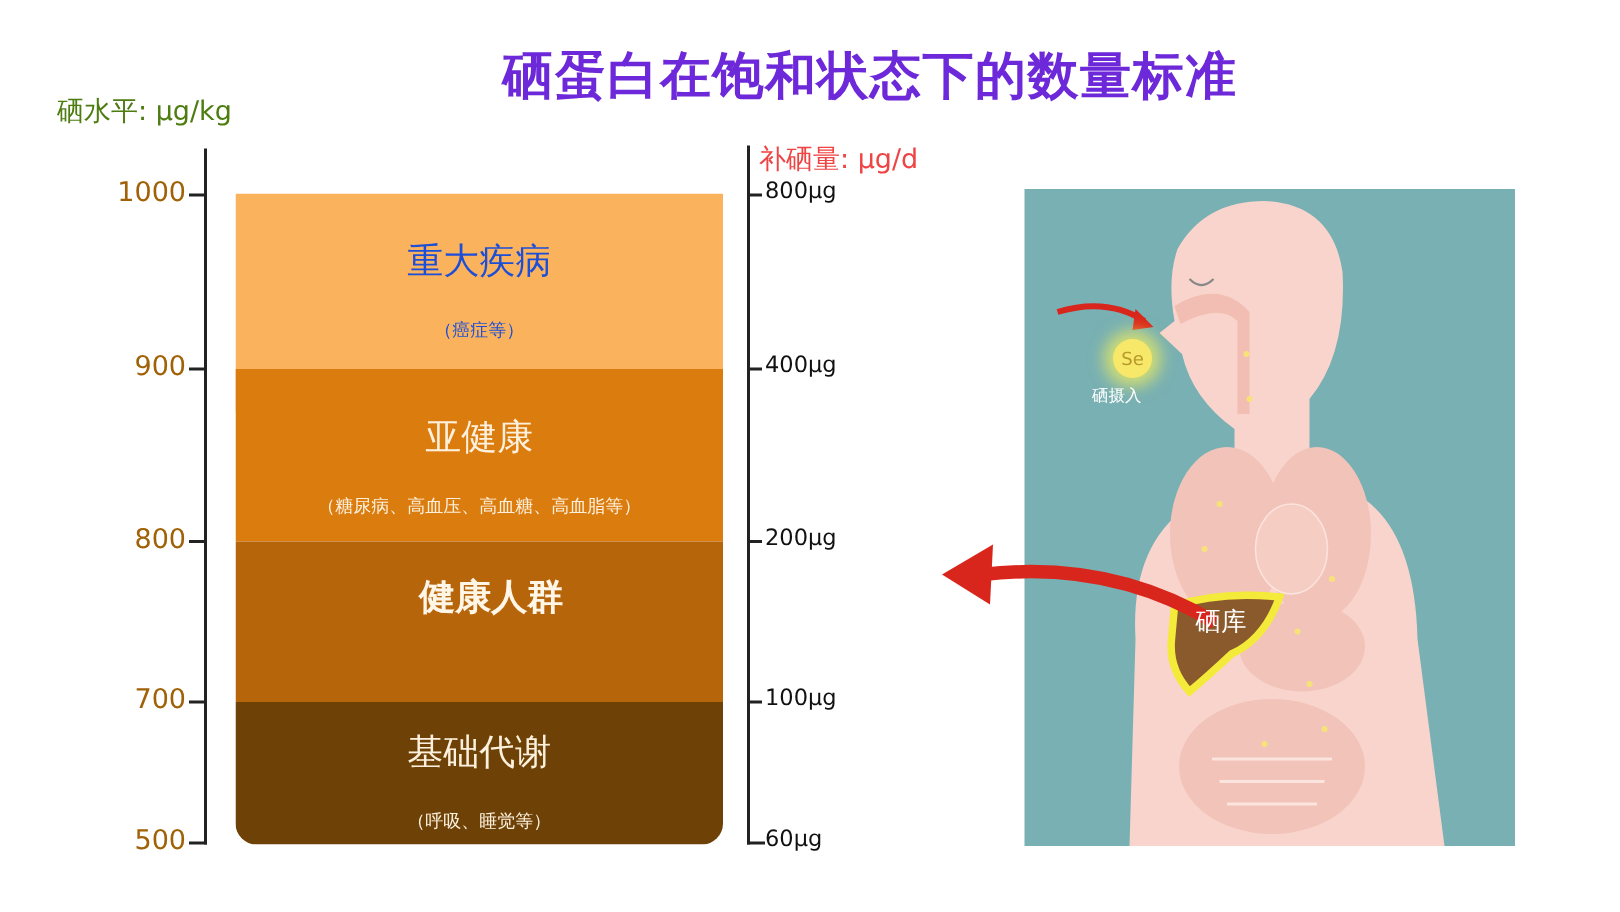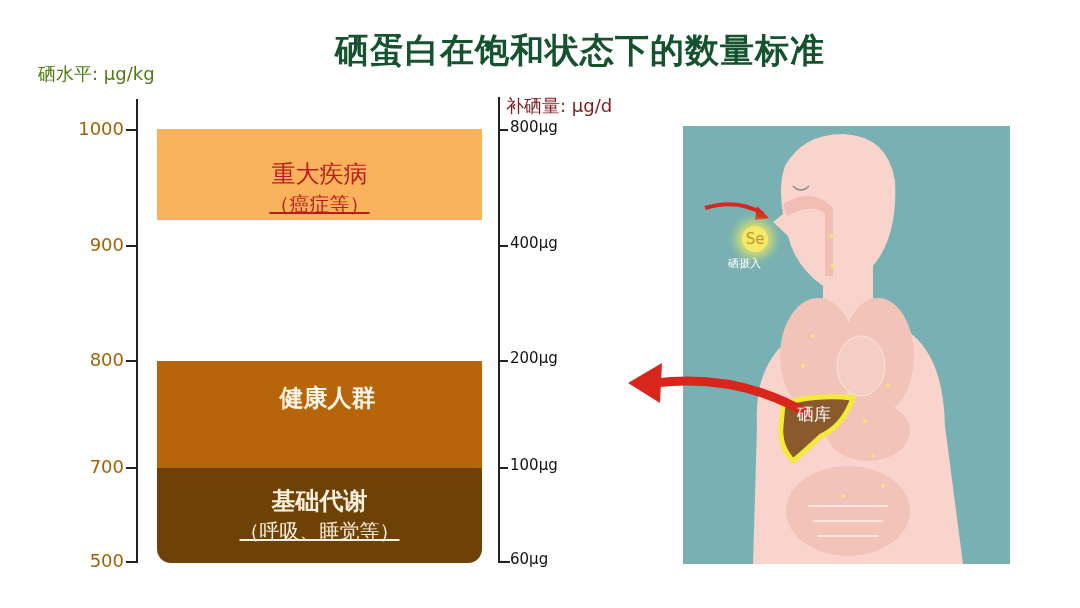--- a/index.html
+++ b/index.html
@@ -1,54 +1,54 @@
 <!DOCTYPE html>
 <html><head>
 <meta charset="utf-8">
 <style>
   * { margin:0; padding:0; box-sizing:border-box; }
   html, body { width:1080px; height:608px; background:#ffffff; overflow:hidden; }
   body { position:relative; font-family:"DejaVu Sans", "Liberation Sans", sans-serif; color:#111; }
 
   .title { position:absolute; left:300px; top:28px; width:560px; text-align:center;
-           font-size:34px; font-weight:bold; letter-spacing:1px; color:#14532d; }
+           font-size:34px; font-weight:bold; letter-spacing:1px; color:#6d28d9; }
 
   .y-left-label { position:absolute; left:38px; top:62px; font-size:18px; color:#4d7c0f; }
-  .y-right-label { position:absolute; left:506px; top:94px; font-size:18px; color:#7f1d1d; }
+  .y-right-label { position:absolute; left:506px; top:94px; font-size:18px; color:#ef4444; }
 
   .axis-left { position:absolute; left:136px; top:99px; width:2px; height:464px; background:#222; }
   .axis-left-bottom { position:absolute; left:126px; top:561px; width:12px; height:2px; background:#222; }
   .axis-right { position:absolute; left:498px; top:97px; width:2px; height:466px; background:#222; }
   .axis-right-bottom { position:absolute; left:498px; top:561px; width:12px; height:2px; background:#222; }
 
   .tick-l { position:absolute; width:10px; height:2px; background:#222; left:126px; }
   .tick-r { position:absolute; width:8px; height:2px; background:#222; left:500px; }
   .tick-label-l { position:absolute; width:70px; left:54px; text-align:right; font-size:18px; color:#a16207; }
   .tick-label-r { position:absolute; left:510px; font-size:15px; color:#111; }
 
   .bands { position:absolute; left:157px; top:129px; width:325px; height:434px;
            border-radius:0 0 14px 14px; overflow:hidden; }
   .band { position:absolute; left:0; width:100%; text-align:center; color:#fff; }
   .band .main { display:block; font-size:24px; line-height:30px; }
-  .band .sub { display:block; font-size:20px; line-height:22px; margin-top:4px;text-decoration:underline; }
-  .band.b0 { top:0; height:91px; background:#fab35c; color:#b91c1c; }
+  .band .sub { display:block; font-size:12px; line-height:22px; margin-top:20px; }
+  .band.b0 { top:0; height:146px; background:#fab35c; color:#1d4ed8; }
   .band.b0 .main { margin-top:30px; }
   .band.b1 { top:117px; height:115px; background:#db7c0f; color:#fdf0dc; }
   .band.b1 .main { margin-top:30px; }
   .band.b2 { top:232px; height:107px; background:#b7650a; color:#fff6e8; }
   .band.b2 .main { margin-top:22px; font-weight:bold;padding-left:16px; }
   .band.b3 { top:339px; height:95px; background:#6e4207; color:#fdf1de; }
-  .band.b3 .main { margin-top:18px;font-weight:bold; }
+  .band.b3 .main { margin-top:18px; }
 
   .illus { position:absolute; left:683px; top:126px; width:327px; height:438px; background:#78b0b3; overflow:hidden; }
   .lbl-intake { position:absolute; left:728px; top:256px; font-size:11px; color:#ffffff;text-align:right; }
   .lbl-store { position:absolute; left:797px; top:403px; font-size:17px; color:#ffffff; }
   .se-dot { position:absolute; left:742px; top:226px; width:26px; height:26px; border-radius:50%;
             background:#f7e86a; box-shadow:0 0 10px 6px rgba(245,240,90,0.7);
-            font-size:15px; color:#b89a2a; text-align:center; line-height:26px; }
+            font-size:12px; color:#b89a2a; text-align:center; line-height:26px; }
 </style>
 </head>
 <body>
 
 <div class="title">硒蛋白在饱和状态下的数量标准</div>
 
 <div class="y-left-label">硒水平: μg/kg</div>
 <div class="y-right-label">补硒量: μg/d</div>
 
 <div class="axis-left"></div>
@@ -73,20 +73,24 @@
 <div class="tick-label-r" style="top:118px">800μg</div>
 <div class="tick-label-r" style="top:234px">400μg</div>
 <div class="tick-label-r" style="top:349px">200μg</div>
 <div class="tick-label-r" style="top:456px">100μg</div>
 <div class="tick-label-r" style="top:550px">60μg</div>
 
 <div class="bands">
   <div class="band b0">
     <span class="main">重大疾病</span>
     <span class="sub">（癌症等）</span>
+  </div>
+  <div class="band b1">
+    <span class="main">亚健康</span>
+    <span class="sub">（糖尿病、高血压、高血糖、高血脂等）</span>
   </div>
   <div class="band b2">
     <span class="main">健康人群</span>
   </div>
   <div class="band b3">
     <span class="main">基础代谢</span>
     <span class="sub">（呼吸、睡觉等）</span>
   </div>
 </div>
 

